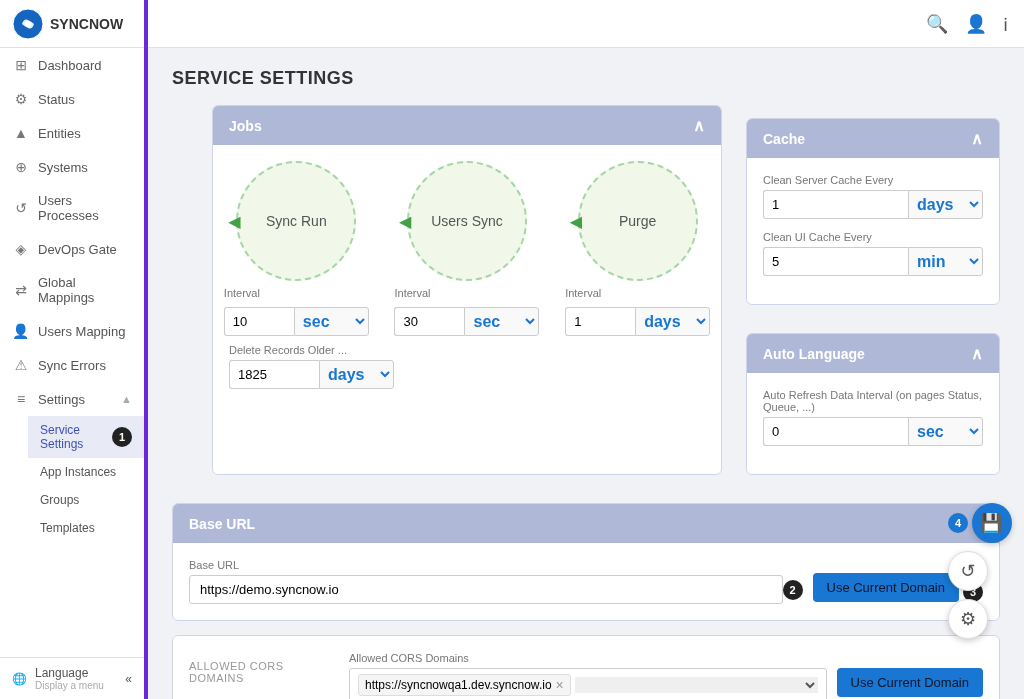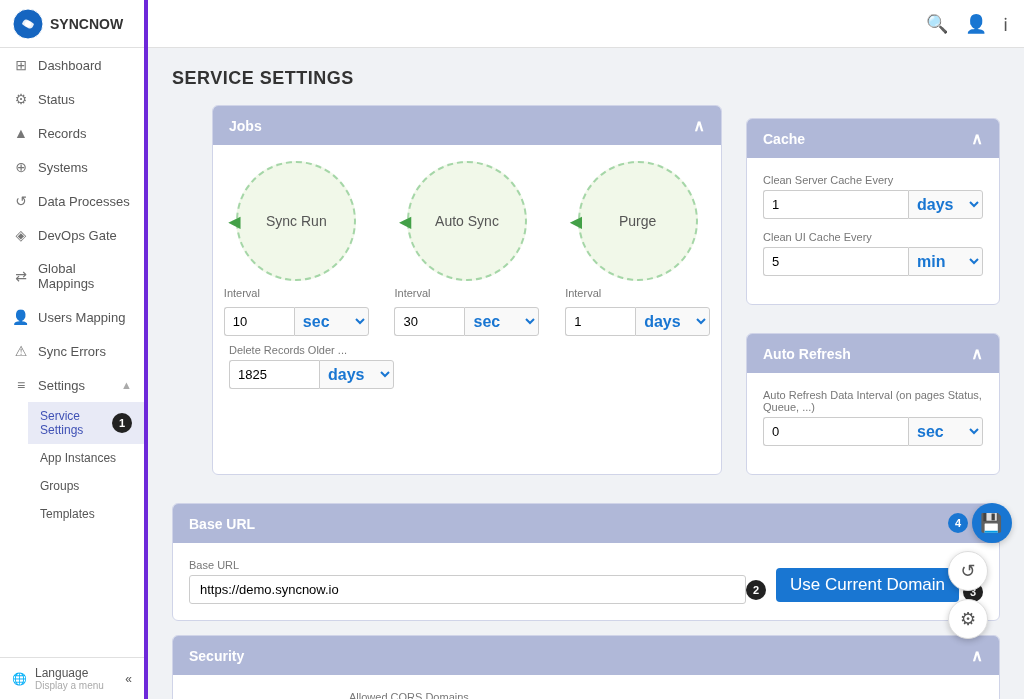--- a/index.html
+++ b/index.html
@@ -207,26 +207,26 @@
       width: 100%;
       border: 1px solid #ccc;
       padding: 6px 10px;
       font-size: 13px;
       border-radius: 3px;
       outline: none;
     }
 
     .btn-blue {
       background: #1976d2;
-      color: #ffffff;
+      color: #0f172a;
       border: none;
       padding: 7px 14px;
       border-radius: 4px;
       cursor: pointer;
-      font-size: 17px;
+      font-size: 13px;
       white-space: nowrap;
     }
 
     
     .security-body { padding: 16px; }
     .security-row { display: flex; gap: 20px; margin-bottom: 16px; align-items: flex-start; }
     .security-row-label { width: 140px; font-size: 11px; color: #999; text-transform: uppercase; letter-spacing: 0.5px; padding-top: 8px; flex-shrink: 0; }
     .security-content { flex: 1; }
     .cors-row { display: flex; gap: 10px; align-items: flex-start; }
     .cors-input-wrap {
@@ -294,29 +294,29 @@
     <div class="nav-item">
       <span class="nav-icon">⊞</span>
       <span>Dashboard</span>
     </div>
     <div class="nav-item">
       <span class="nav-icon">⚙</span>
       <span>Status</span>
     </div>
     <div class="nav-item">
       <span class="nav-icon">▲</span>
-      <span>Records</span>
+      <span>Entities</span>
     </div>
     <div class="nav-item">
       <span class="nav-icon">⊕</span>
       <span>Systems</span>
     </div>
     <div class="nav-item">
       <span class="nav-icon">↺</span>
-      <span>Data Processes</span>
+      <span>Users Processes</span>
     </div>
     <div class="nav-item">
       <span class="nav-icon">◈</span>
       <span>DevOps Gate</span>
     </div>
     <div class="nav-item">
       <span class="nav-icon">⇄</span>
       <span>Global Mappings</span>
     </div>
     <div class="nav-item">
@@ -394,21 +394,21 @@
                     <option>hours</option>
                     <option>days</option>
                   </select>
                 </div>
               </div>
             </div>
 
             <div class="job-item">
               <div class="job-circle">
                 <span class="job-circle-arrow">◀</span>
-                <span>Auto Sync</span>
+                <span>Users Sync</span>
               </div>
               <div class="job-fields">
                 <div class="job-interval-label">Interval</div>
                 <div class="input-with-select">
                   <input type="text" value="30" style="">
                   <select>
                     <option selected="">sec</option>
                     <option>min</option>
                     <option>hours</option>
                     <option>days</option>
@@ -481,21 +481,21 @@
                   <option>hours</option>
                   <option>days</option>
                 </select>
               </div>
             </div>
           </div>
         </div>
 
         <div class="card">
           <div class="card-header">
-            <span>Auto Refresh</span>
+            <span>Auto Language</span>
             <span class="card-toggle">∧</span>
           </div>
           <div class="card-body">
             <div class="cache-field">
               <div class="cache-label">Auto Refresh Data Interval (on pages Status, Queue, ...)</div>
               <div class="input-with-select">
                 <input type="text" value="0" style="width: 100%; flex: 1 1 0%; border-radius: 3px 0px 0px 3px;">
                 <select>
                   <option selected="">sec</option>
                   <option>min</option>
@@ -524,24 +524,20 @@
           </div>
           <div style="display:flex;align-items:flex-end;gap:4px;padding-bottom:2px;">
             <button class="btn-blue">Use Current Domain</button>
             <span class="numbered-badge">3</span>
           </div>
         </div>
       </div>
     </div>
 
     <div class="card">
-      <div class="card-header">
-        <span>Security</span>
-        <span class="card-toggle">∧</span>
-      </div>
       <div class="security-body">
 
         <div class="security-row">
           <div class="security-row-label">ALLOWED CORS DOMAINS</div>
           <div class="security-content">
             <div class="field-label">Allowed CORS Domains</div>
             <div class="cors-row">
               <div class="cors-input-wrap">
                 <div class="cors-tag">
                   <span>https://syncnowqa1.dev.syncnow.io</span>

